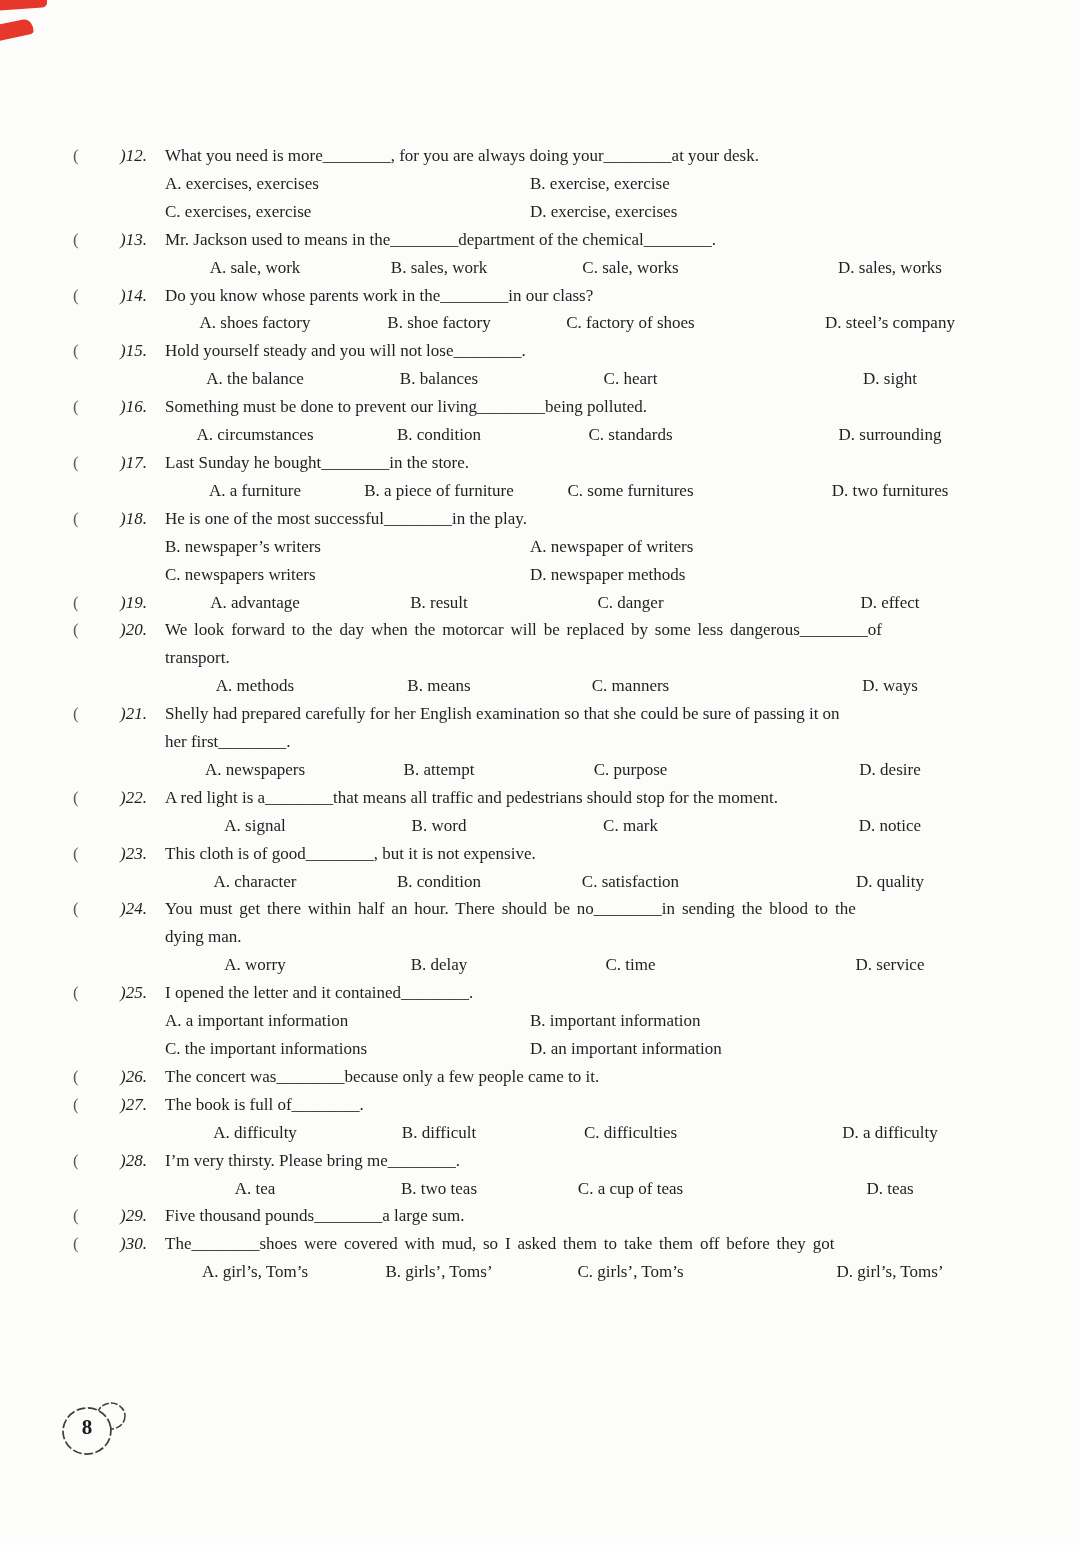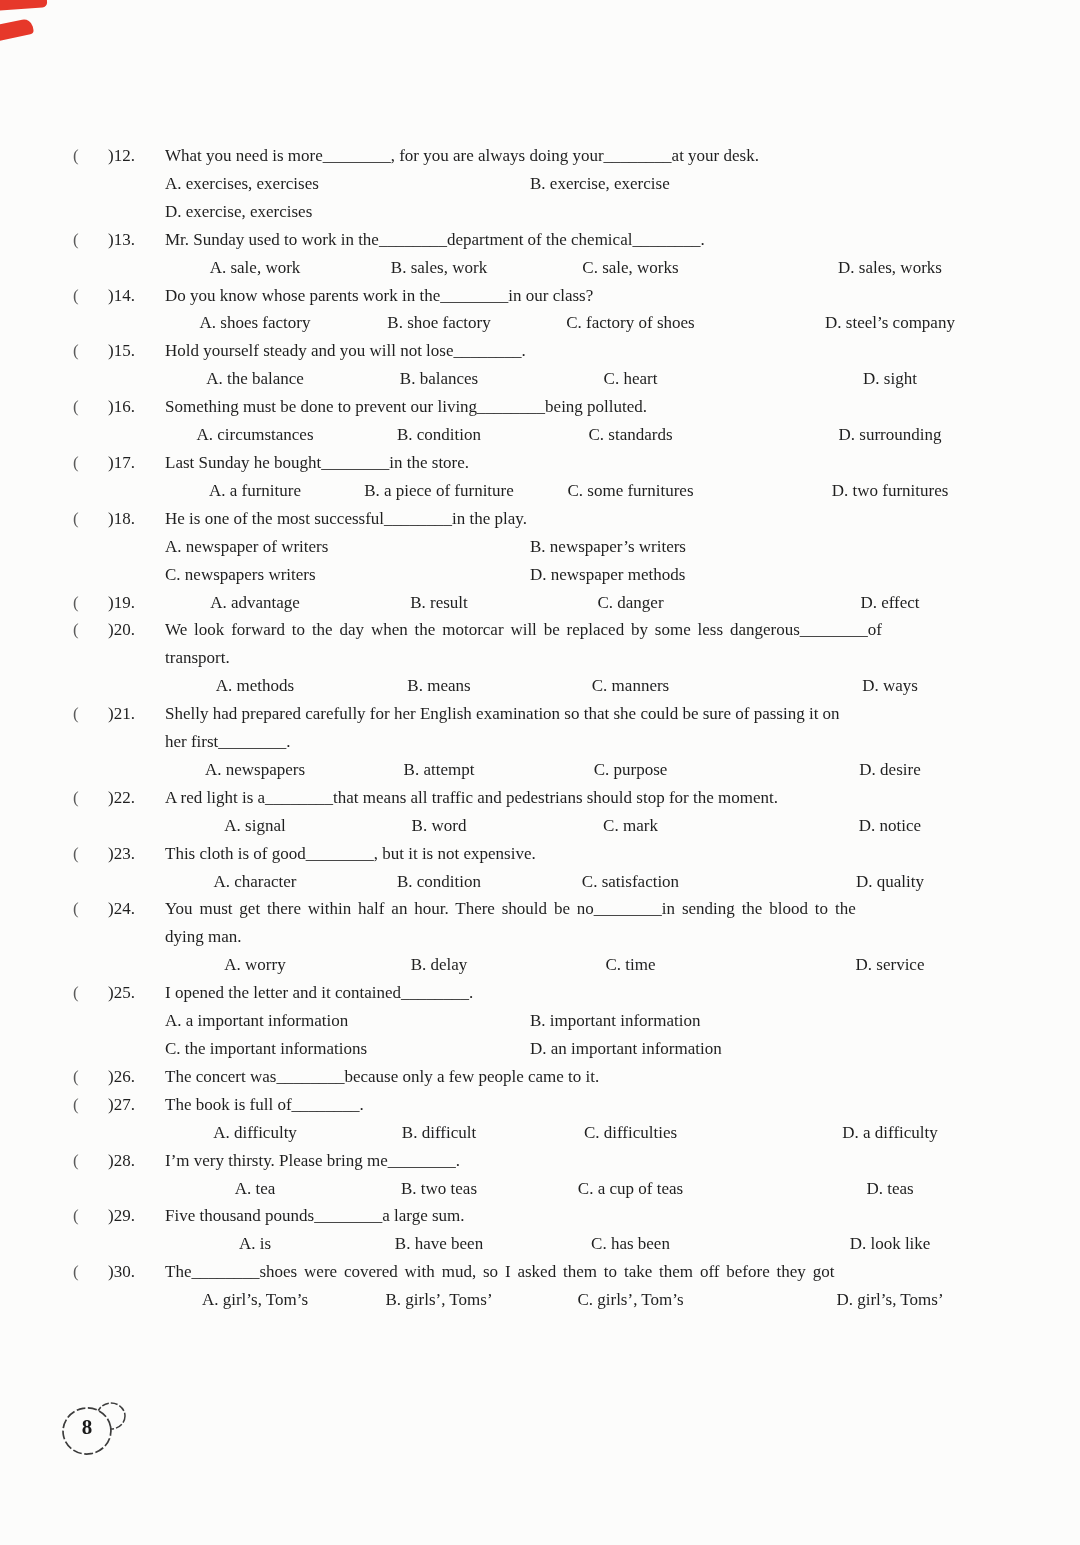--- a/index.html
+++ b/index.html
@@ -29,21 +29,21 @@
   .line {
     position: relative;
     padding-left: 165px;
     box-sizing: border-box;
     font-size: 17px;
     line-height: 27.9px;
     white-space: nowrap;
   }
   .just .qtext { word-spacing: 2.6px; }
   .paren  { position: absolute; left: 73px;  top: 0; color: #5a5a5a; }
-  .qnum   { position: absolute; left: 108px; top: 0; }
+  .qnum   { position: absolute; left: 120px; top: 0; font-style: italic; }
   .qtext  { display: inline; }
 
   .opts {
     display: grid;
     width: 1052px;
     padding-left: 165px;
     box-sizing: border-box;
     font-size: 17px;
     line-height: 27.9px;
     white-space: nowrap;
@@ -72,29 +72,30 @@
   <div id="questions">
   <div class="question">
     <div class="line first">
       <span class="paren">(</span>
       <span class="qnum">)12.</span>
       <span class="qtext">What you need is more________, for you are always doing your________at your desk.</span>
     </div>
   <div class="opts cols2">
           <span>A. exercises, exercises</span>
           <span>B. exercise, exercise</span>
+          <span>C. exercises, exercise</span>
           <span>D. exercise, exercises</span>
         </div>
       </div>
 
   <div class="question">
     <div class="line first">
       <span class="paren">(</span>
       <span class="qnum">)13.</span>
-      <span class="qtext">Mr. Sunday used to work in the________department of the chemical________.</span>
+      <span class="qtext">Mr. Jackson used to means in the________department of the chemical________.</span>
     </div>
   <div class="opts cols4">
           <span>A. sale, work</span>
           <span>B. sales, work</span>
           <span>C. sale, works</span>
           <span>D. sales, works</span>
         </div>
       </div>
 
   <div class="question">
@@ -153,22 +154,22 @@
         </div>
       </div>
 
   <div class="question">
     <div class="line first">
       <span class="paren">(</span>
       <span class="qnum">)18.</span>
       <span class="qtext">He is one of the most successful________in the play.</span>
     </div>
   <div class="opts cols2">
+          <span>B. newspaper’s writers</span>
           <span>A. newspaper of writers</span>
-          <span>B. newspaper’s writers</span>
           <span>C. newspapers writers</span>
           <span>D. newspaper methods</span>
         </div>
       </div>
 
   <div class="question">
     <div class="line first">
       <span class="paren">(</span>
       <span class="qnum">)19.</span>
     </div>
@@ -302,26 +303,20 @@
           <span>D. teas</span>
         </div>
       </div>
 
   <div class="question">
     <div class="line first">
       <span class="paren">(</span>
       <span class="qnum">)29.</span>
       <span class="qtext">Five thousand pounds________a large sum.</span>
     </div>
-  <div class="opts cols4">
-          <span>A. is</span>
-          <span>B. have been</span>
-          <span>C. has been</span>
-          <span>D. look like</span>
-        </div>
       </div>
 
   <div class="question">
     <div class="line first just">
       <span class="paren">(</span>
       <span class="qnum">)30.</span>
       <span class="qtext">The________shoes were covered with mud, so I asked them to take them off before they got</span>
     </div>
         <div class="opts cols4">
           <span>A. girl’s, Tom’s</span>

